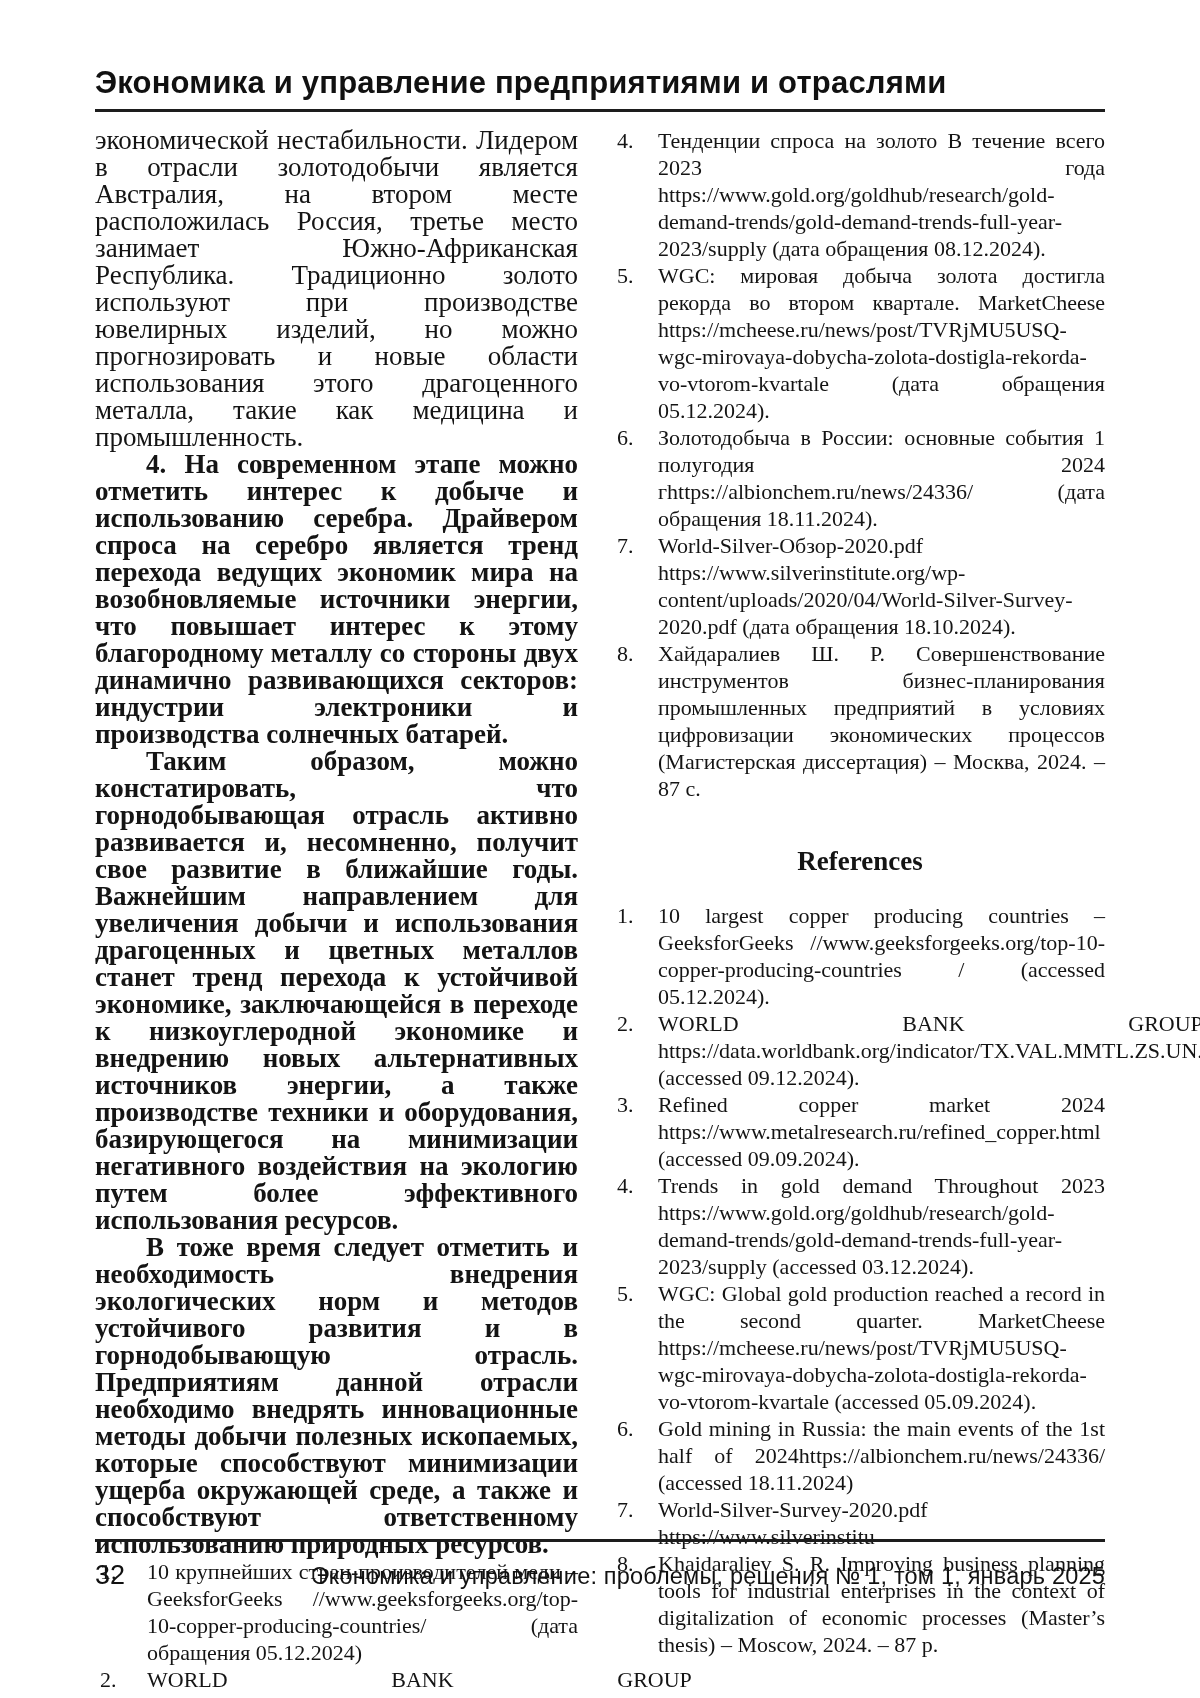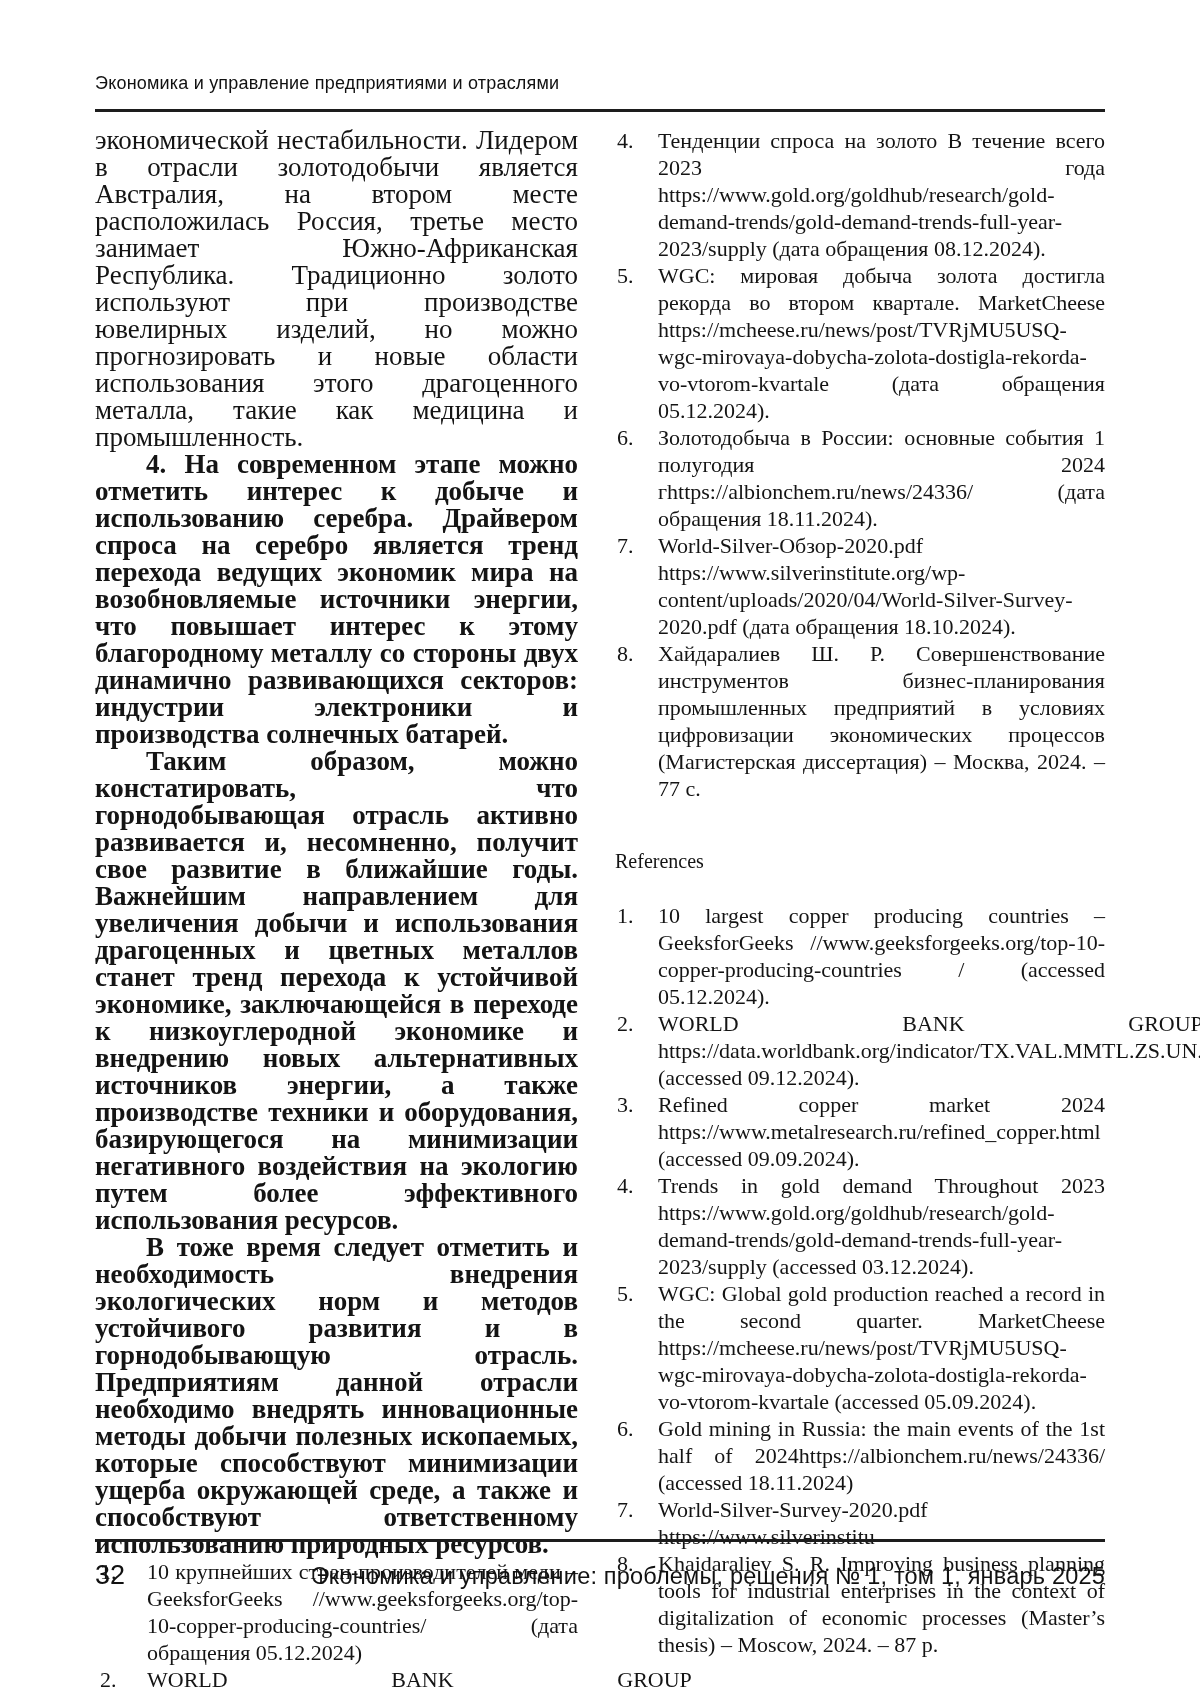--- a/index.html
+++ b/index.html
@@ -10,22 +10,22 @@
     margin: 0 auto;
     background: #ffffff;
     color: #141414;
     font-family: "Liberation Serif", serif;
     box-sizing: border-box;
     padding: 68px 95px 0 95px;
     overflow: hidden;
   }
   .running-head {
     font-family: "Liberation Sans", sans-serif;
-    font-weight: 400;
-    font-size: 18px;
+    font-weight: 700;
+    font-size: 31px;
     line-height: 30px;
     letter-spacing: 0.2px;
     color: #111111;
   }
   .header-rule {
     height: 0;
     border: none;
     border-top: 3px solid #1d1d1d;
     margin: 11px 0 0 0;
   }
@@ -42,23 +42,24 @@
     font-size: 27px;
     line-height: 27px;
     text-align: justify;
     hyphens: auto;
     -webkit-hyphens: auto;
     overflow-wrap: break-word;
   }
   .body-par.indented { text-indent: 51px; font-weight: bold; }
 
   .list-heading {
-    font-size: 20px;
+    font-size: 27px;
     line-height: 27px;
-    font-weight: 400;
+    font-weight: 700;
+    text-align: center;
     margin: 27px 0 27px 0;
   }
   .list-heading.refs-en { margin-top: 46px; }
 
   .src-list { margin: 0; }
   .src-item {
     display: flex;
     font-size: 22px;
     line-height: 27px;
   }
@@ -148,21 +149,21 @@
         <div class="src-item" lang="ru">
           <span class="num">6.</span>
           <span class="txt">Золотодобыча в России: основные события 1 полугодия 2024 гhttps://albionchem.ru/news/24336/ (дата обращения 18.11.2024).</span>
         </div>
         <div class="src-item" lang="ru">
           <span class="num">7.</span>
           <span class="txt">World-Silver-Обзор-2020.pdf https://www.silverinstitute.org/wp-content/uploads/2020/04/World-Silver-Survey-2020.pdf (дата обращения 18.10.2024).</span>
         </div>
         <div class="src-item" lang="ru">
           <span class="num">8.</span>
-          <span class="txt">Хайдаралиев Ш. Р. Совершенствование инструментов бизнес-планирования промышленных предприятий в условиях цифровизации экономических процессов (Магистерская диссертация) – Москва, 2024. – 77 с.</span>
+          <span class="txt">Хайдаралиев Ш. Р. Совершенствование инструментов бизнес-планирования промышленных предприятий в условиях цифровизации экономических процессов (Магистерская диссертация) – Москва, 2024. – 87 с.</span>
         </div>
       </div>
 
       <div class="list-heading refs-en">References</div>
 
       <div class="src-list">
         <div class="src-item" lang="en">
           <span class="num">1.</span>
           <span class="txt">10 largest copper producing countries – GeeksforGeeks //www.geeksforgeeks.org/top-10-copper-producing-countries / (accessed 05.12.2024).</span>
         </div>

